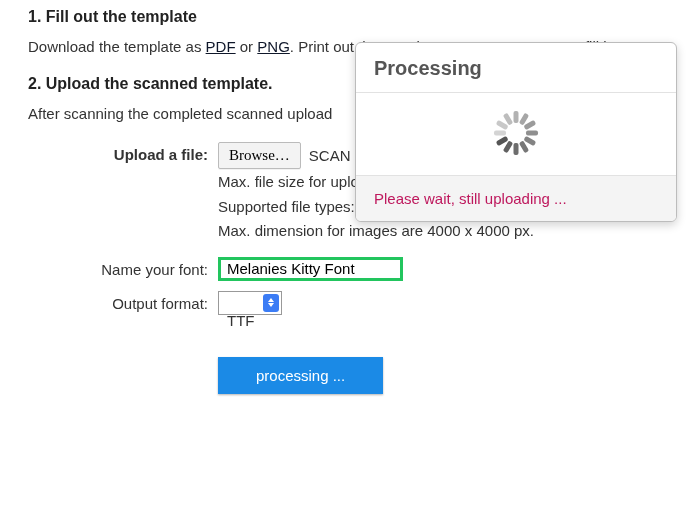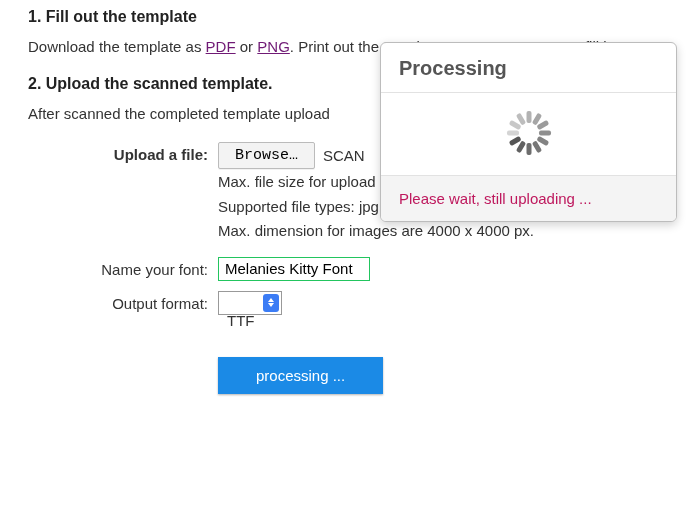--- a/index.html
+++ b/index.html
@@ -16,59 +16,59 @@
     position: relative;
   }
   .page { padding: 8px 28px; }
   h2 {
     font-size: 16px;
     font-weight: 700;
     color: #222;
     margin: 0 0 10px 0;
   }
   p { margin: 0 0 18px 0; line-height: 1.4; }
-  a.link { color: #701a75; text-decoration: underline; }
+  a.link { color: #0f172a; text-decoration: underline; }
   .form { margin-top: 6px; }
   .row {
     display: flex;
     align-items: flex-start;
     margin-bottom: 6px;
   }
   .lbl {
     width: 190px;
     min-width: 190px;
     text-align: right;
     padding-right: 10px;
     font-weight: 700;
     padding-top: 4px;
   }
   .lbl-plain { font-weight: 400; }
   .ctl { flex: 1; }
   .browse-wrap { display: flex; align-items: center; gap: 8px; }
   .browse-btn {
     background: #f3f3f3;
     border: 1px solid #bbb;
-    padding: 4px 16px;
-    font-size: 15px;
-    font-family: Liberation Mono, monospace;
+    padding: 4px 10px;
+    font-size: 15px;
+    font-family: Liberation Serif, serif;
     border-radius: 2px;
     box-shadow: 0 1px 0 rgba(0,0,0,0.05);
   }
   .hint {
     font-size: 15px;
     color: #333;
     line-height: 1.5;
     margin-top: 2px;
   }
   .text-input {
-    border: 1px solid #22c55e;
+    border: 3px solid #22c55e;
     padding: 2px 6px;
     font-size: 15px;
     font-family: inherit;
-    width: 152px;
+    width: 185px;
     height: 24px;
   }
   .select {
     border: 1px solid #999;
     background: #fff;
     font-size: 15px;
     font-family: inherit;
     height: 24px;
     display: inline-flex;
     align-items: center;
@@ -100,21 +100,21 @@
     padding: 10px 38px;
     font-size: 15px;
     font-family: inherit;
     box-shadow: 0 1px 2px rgba(0,0,0,0.3);
   }
 
   .modal {
     position: absolute;
     top: 42px;
     right: 18px;
-    left: 380px;
+    left: 355px;
     background: #fff;
     border: 1px solid #bcbcbc;
     border-radius: 6px;
     box-shadow: 0 3px 10px rgba(0,0,0,0.18);
     overflow: hidden;
   }
   .modal-title {
     font-size: 20px;
     font-weight: 700;
     color: #555;
@@ -151,21 +151,21 @@
 <body>
 
 <div class="page">
 
   <h2>1. Fill out the template</h2>
   <p>
     <span>Download the template as </span><a class="link" href="#">PDF</a><span> or </span><a class="link" href="#">PNG</a><span>. Print out the template. Use any program to fill it out.</span>
   </p>
 
   <h2>2. Upload the scanned template.</h2>
-  <p>After scanned the completed template upload</p>
+  <p>After scanning the completed scanned upload</p>
 
   <div class="form">
 
     <div class="row">
       <div class="lbl">Upload a file:</div>
       <div class="ctl">
         <div class="browse-wrap">
           <button class="browse-btn">Browse…</button>
           <span>SCAN</span>
         </div>

